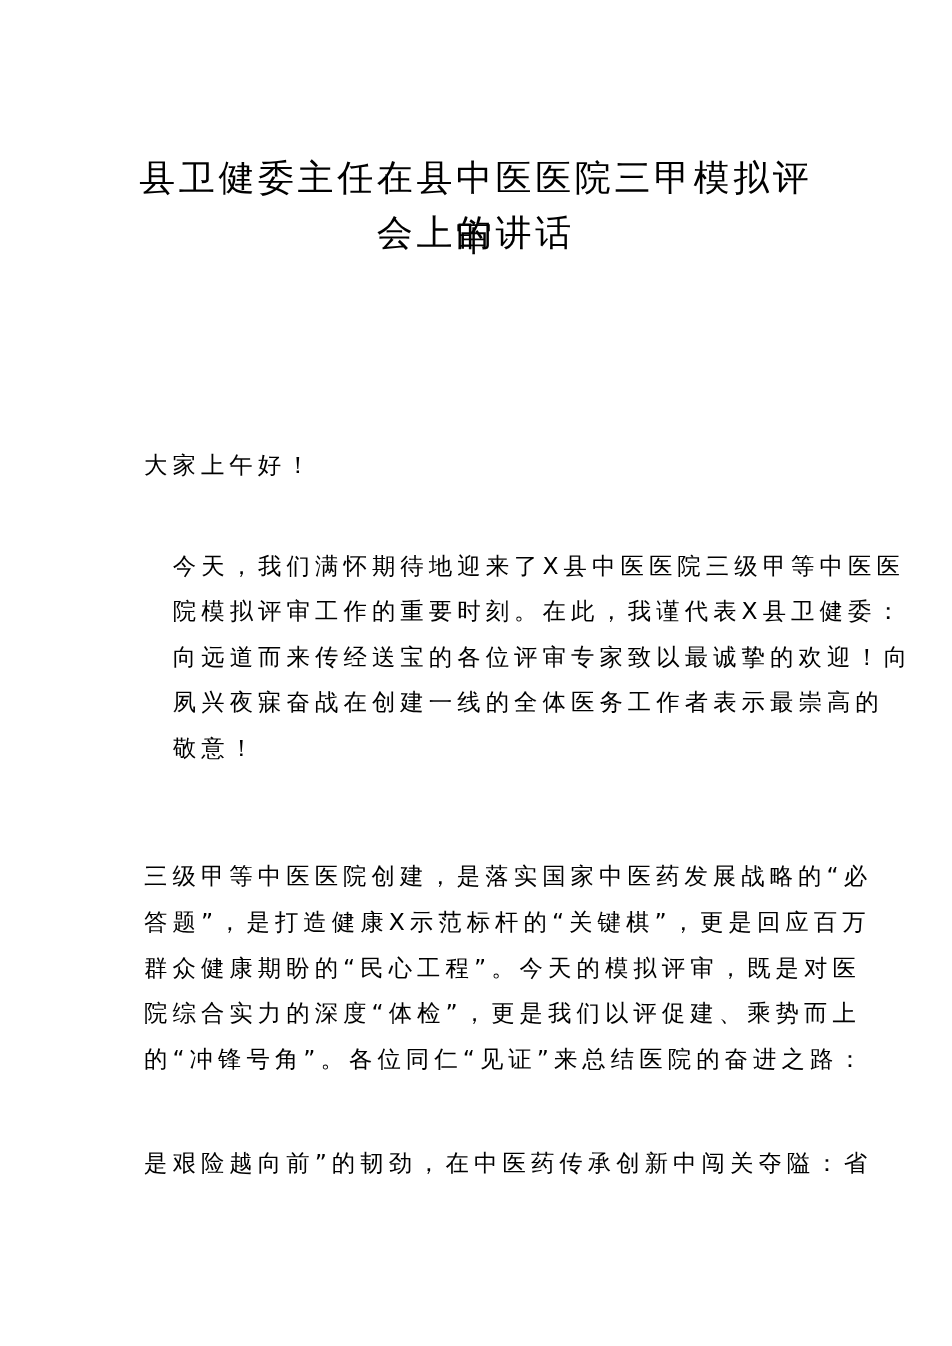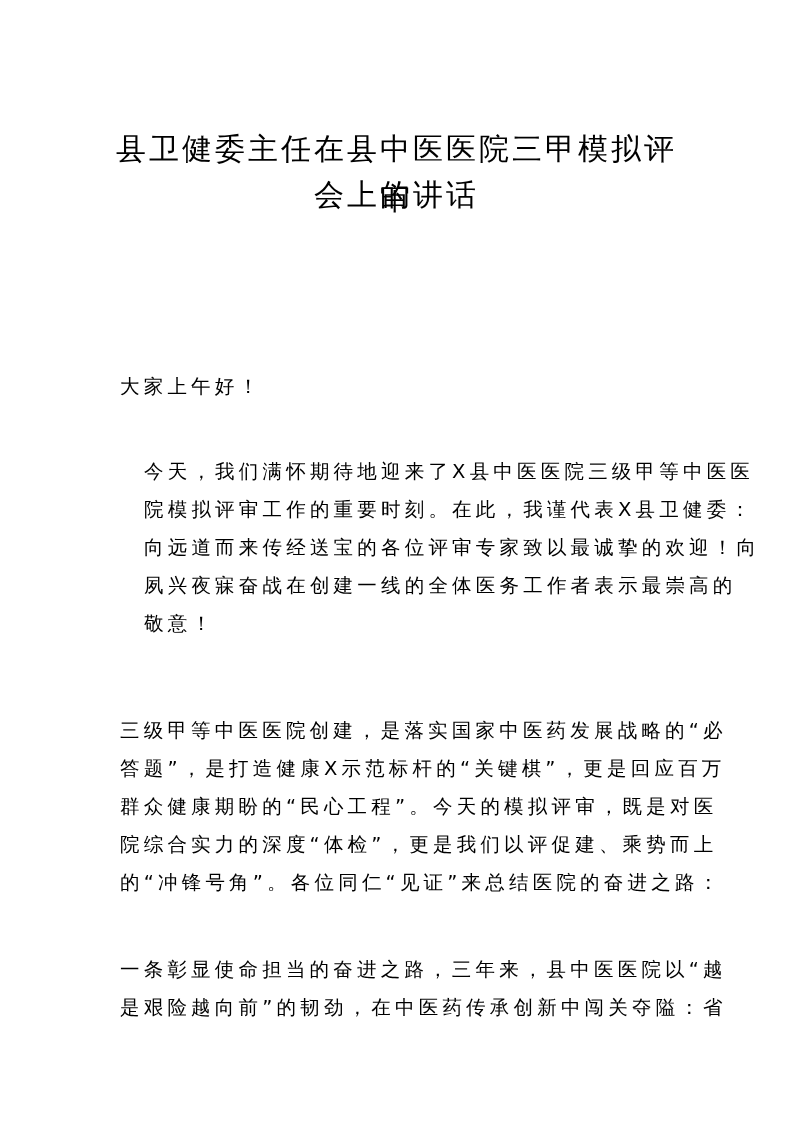--- a/index.html
+++ b/index.html
@@ -16,38 +16,37 @@
 </style>
 </head>
 <body>
 
 <div class="page">
 
   <div class="title title1">县卫健委主任在县中医医院三甲模拟评审</div>
   <div class="title title2">会上的讲话</div>
 
 
-  <p class="para" style="top:369px;font-family:Liberation Mono, monospace;">
+  <p class="para" style="top:369px;">
     <span class="line">大家上午好！</span>
   </p>
 
   <p class="para" style="top:453px;margin-left:24px;">
     <span class="line">今天，我们满怀期待地迎来了X县中医医院三级甲等中医医</span>
     <span class="line">院模拟评审工作的重要时刻。在此，我谨代表X县卫健委：</span>
     <span class="line">向远道而来传经送宝的各位评审专家致以最诚挚的欢迎！向</span>
     <span class="line">夙兴夜寐奋战在创建一线的全体医务工作者表示最崇高的</span>
     <span class="line">敬意！</span>
   </p>
 
   <p class="para" style="top:712px;">
     <span class="line">三级甲等中医医院创建，是落实国家中医药发展战略的“必</span>
     <span class="line">答题”，是打造健康X示范标杆的“关键棋”，更是回应百万</span>
     <span class="line">群众健康期盼的“民心工程”。今天的模拟评审，既是对医</span>
     <span class="line">院综合实力的深度“体检”，更是我们以评促建、乘势而上</span>
     <span class="line">的“冲锋号角”。各位同仁“见证”来总结医院的奋进之路：</span>
   </p>
 
   <p class="para" style="top:951px;">
-    <span class="line">一条彰显使命担当的奋进之路，三年来，县中医医院以“越</span>
     <span class="line">是艰险越向前”的韧劲，在中医药传承创新中闯关夺隘：省</span>
   </p>
 
 </div>
 
 </body></html>

